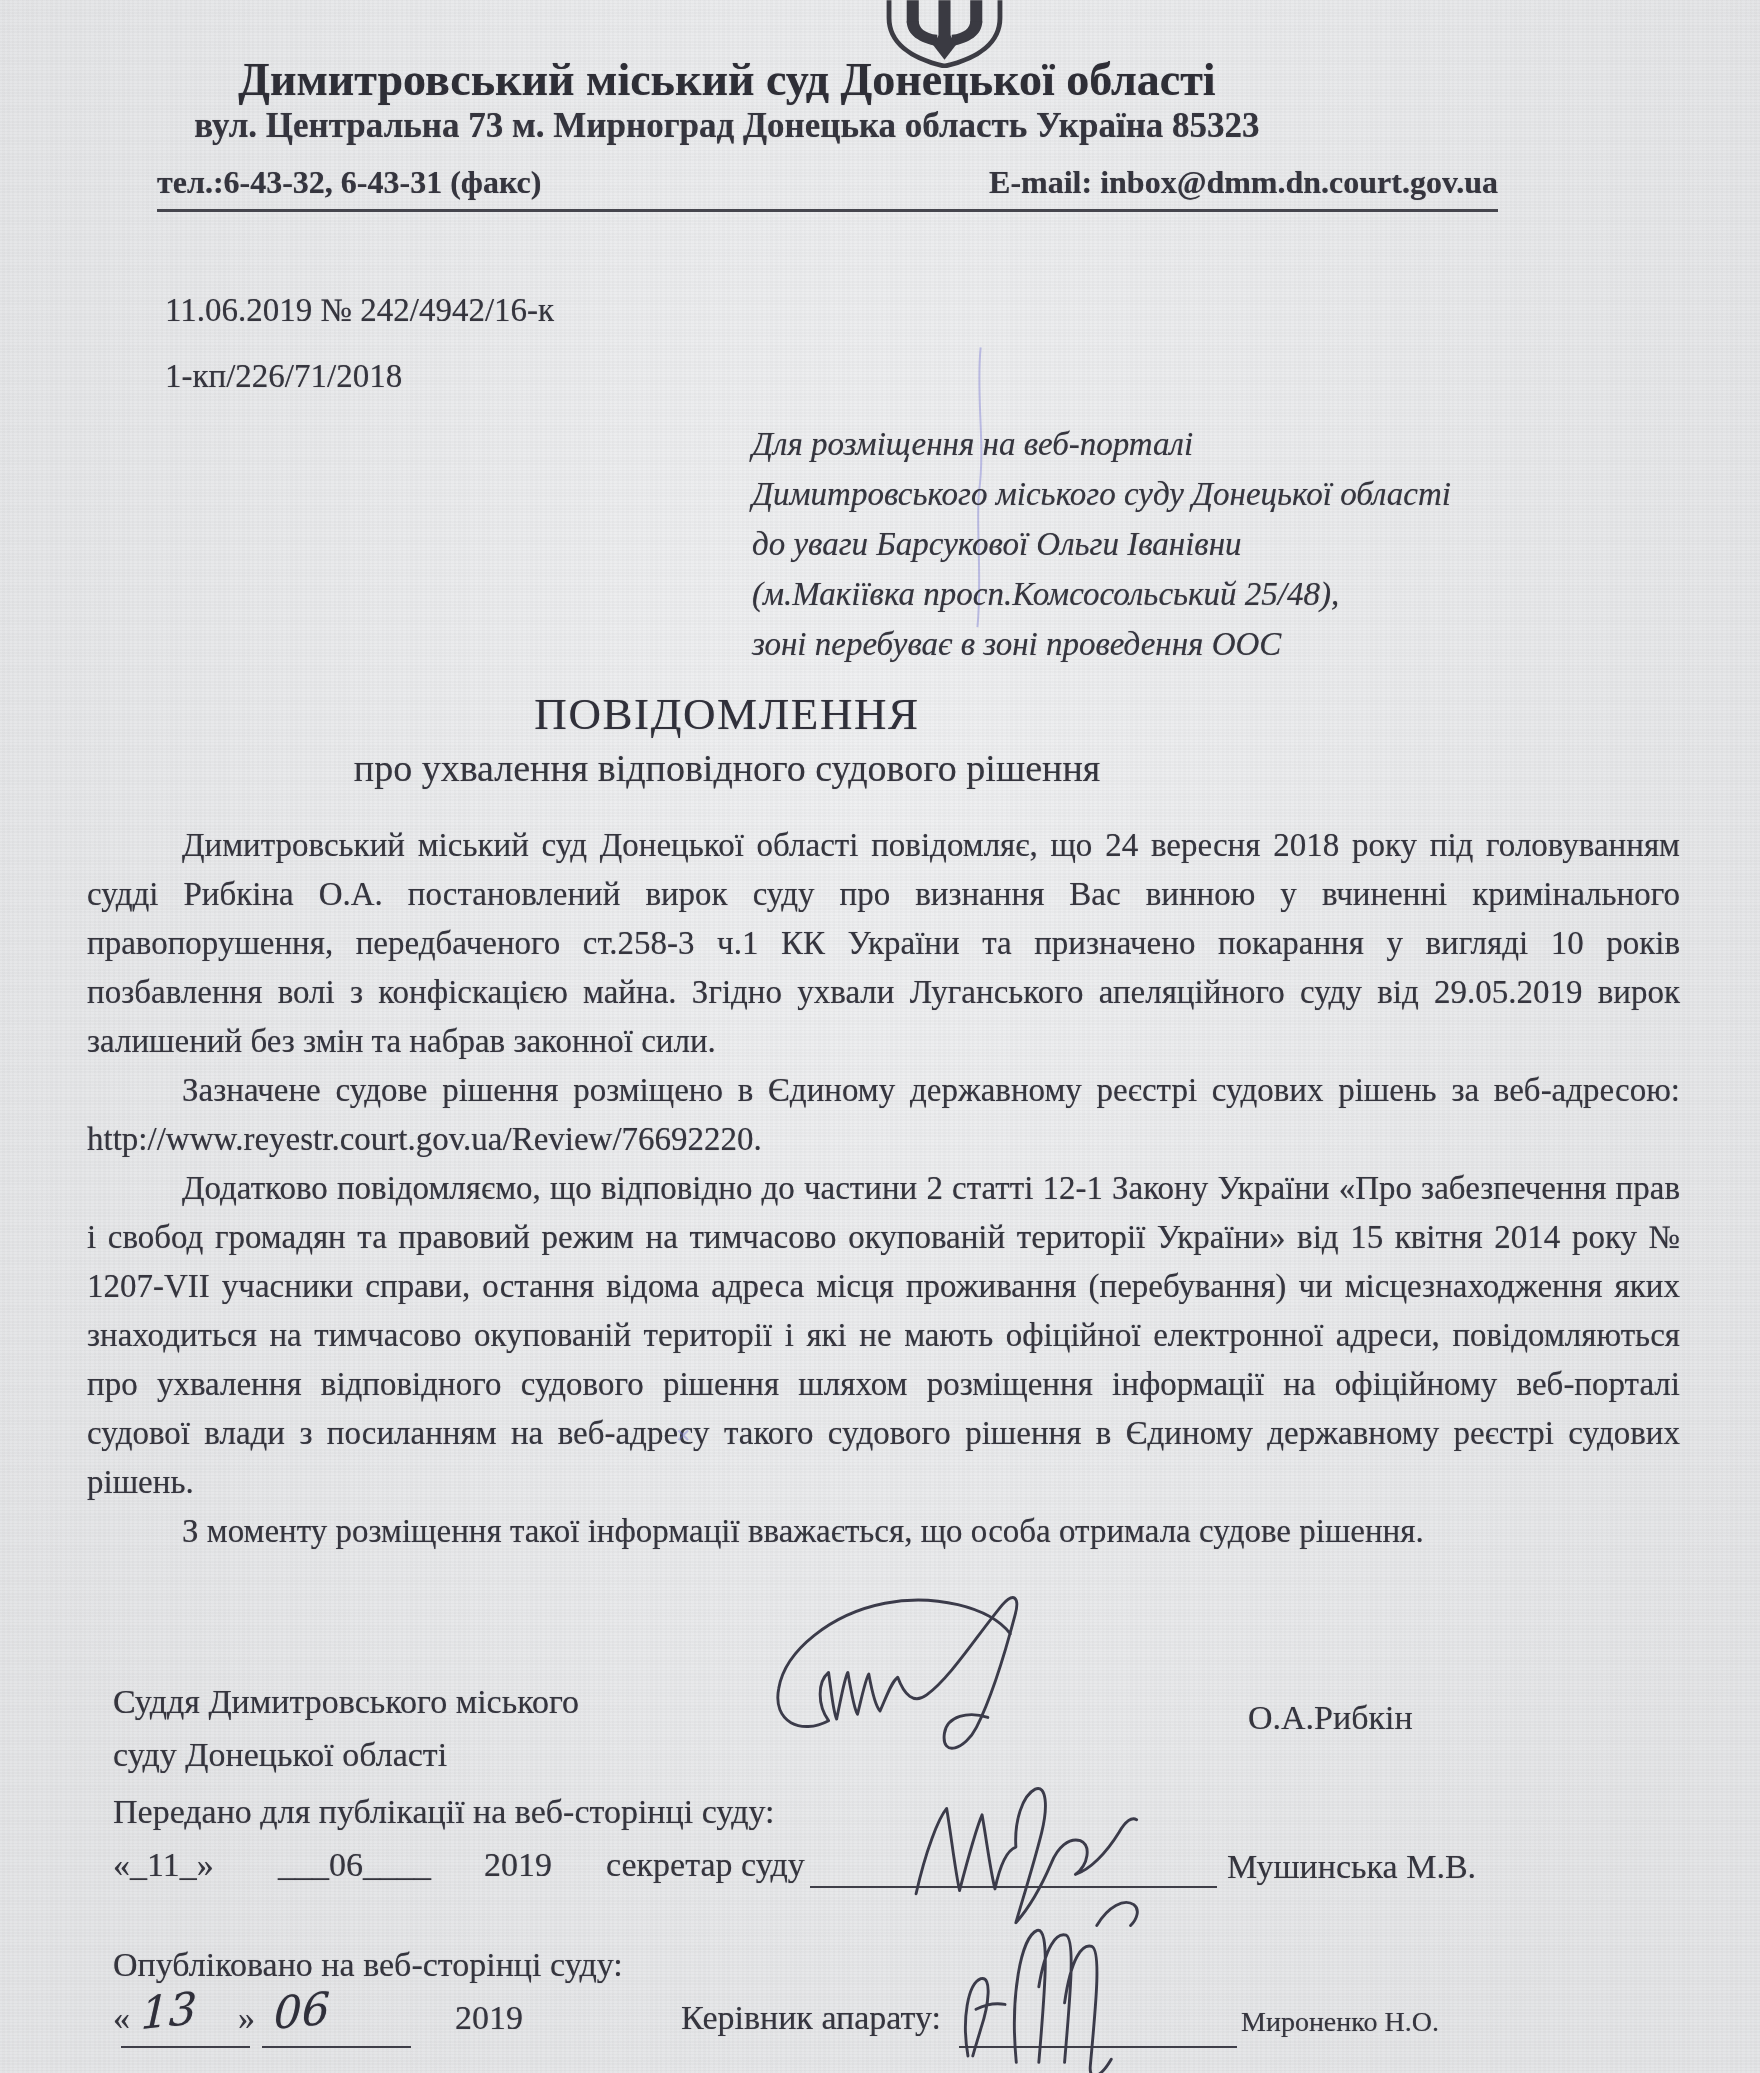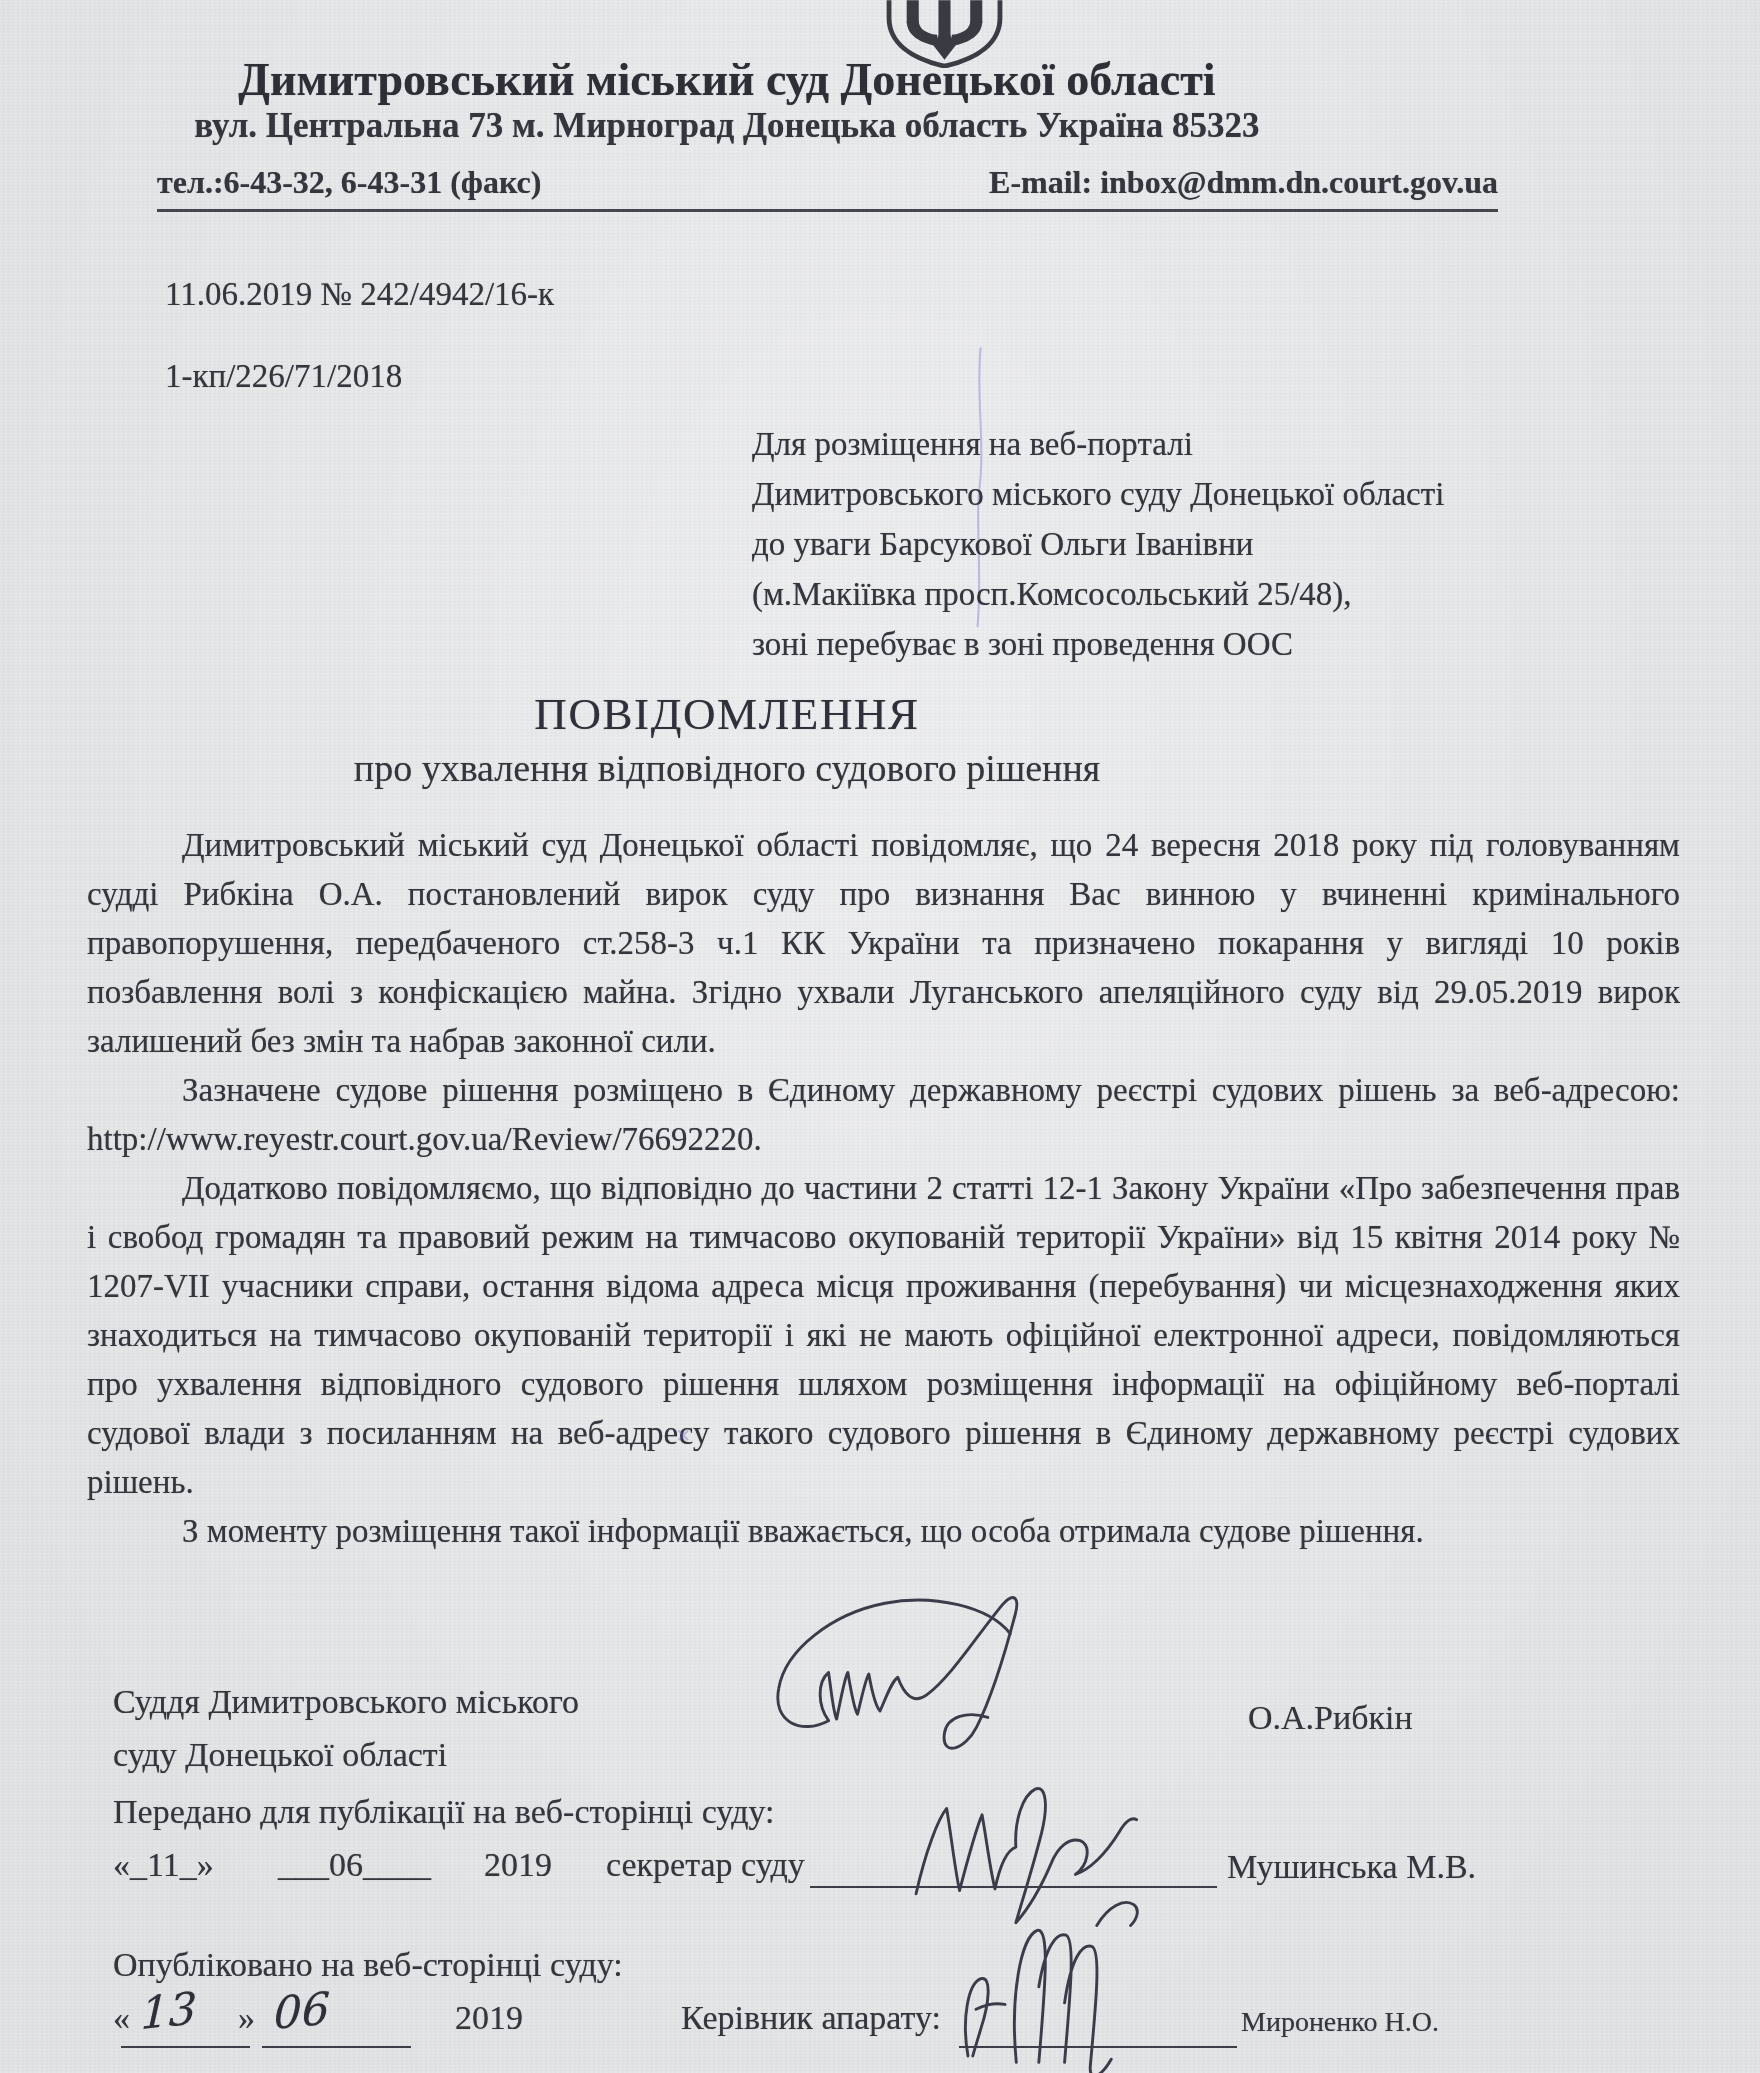--- a/index.html
+++ b/index.html
@@ -18,21 +18,21 @@
   }
   .abs{position:absolute;}
   .ink{text-shadow:0 0 0.8px rgba(50,50,60,.55);}
   .bold{font-weight:bold;}
   .ctr{left:0;width:1454px;text-align:center;}
   .contact-row{
     display:flex;justify-content:space-between;align-items:flex-end;
     border-bottom:3.2px solid #46464e;padding-bottom:8px;
     font-size:32px;font-weight:bold;
   }
-  .rcpt div{line-height:50px;}
+  .rcpt div{line-height:50px;font-style:italic;}
   .bodytext{font-size:33px;line-height:49px;text-align:justify;}
   .bodytext p{margin:0;text-indent:95px;}
   .sig-svg path{fill:none;stroke:#3b3b4a;stroke-width:3.6;stroke-linecap:round;stroke-linejoin:round;}
   .uline{border-bottom:2.4px solid #3e3e48;height:0;}
   .hand{
     display:inline-block;font-family:"DejaVu Serif",serif;font-style:italic;
     font-size:44px;color:#2f2f3a;transform:rotate(-6deg) skewX(-8deg);
     text-shadow:0 0 0.8px rgba(45,45,60,.5);
   }
   .emblem{filter:blur(0.4px);}
@@ -56,21 +56,21 @@
   </svg>
 
   <div class="abs ink bold ctr" style="top:53px;font-size:46px;color:#2e2e36;">Димитровський міський суд Донецької області</div>
   <div class="abs ink bold ctr" style="top:106px;font-size:35px;">вул. Центральна 73 м. Мирноград Донецька область Україна 85323</div>
 
   <div class="abs ink contact-row" style="left:157px;top:164px;width:1341px;">
     <span>тел.:6-43-32, 6-43-31 (факс)</span>
     <span>E-mail: inbox@dmm.dn.court.gov.ua</span>
   </div>
 
-  <div class="abs ink" style="left:165px;top:276px;font-size:33px;">11.06.2019  № 242/4942/16-к</div>
+  <div class="abs ink" style="left:165px;top:292px;font-size:33px;">11.06.2019  № 242/4942/16-к</div>
   <div class="abs ink" style="left:165px;top:342px;font-size:33px;margin-top:16px;">1-кп/226/71/2018</div>
 
   <svg class="abs penmark" style="left:971px;top:347px;" width="19.3" height="282" viewBox="0 0 24 350">
     <path d="M12,0 C6,60 18,120 10,180 C6,220 14,290 8,348" fill="none" stroke="#7070d0" stroke-width="2.5"></path>
   </svg>
 
   <div class="abs ink rcpt" style="left:752px;top:419px;font-size:33px;">
     <div>Для розміщення на веб-порталі</div>
     <div>Димитровського міського суду Донецької області</div>
     <div>до уваги  Барсукової Ольги Іванівни</div>

